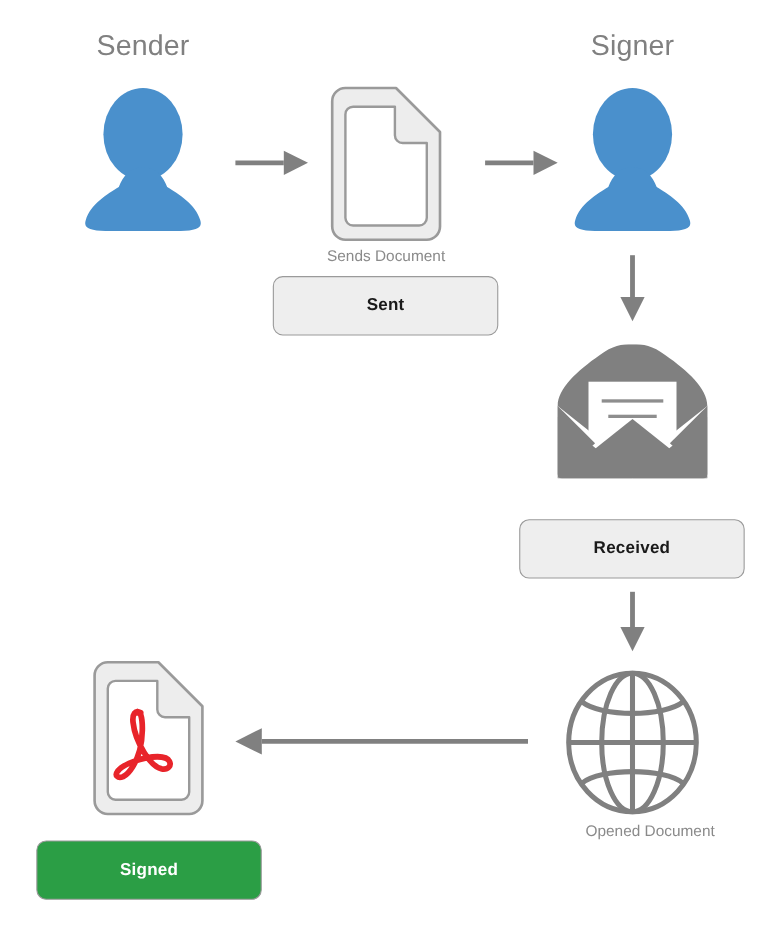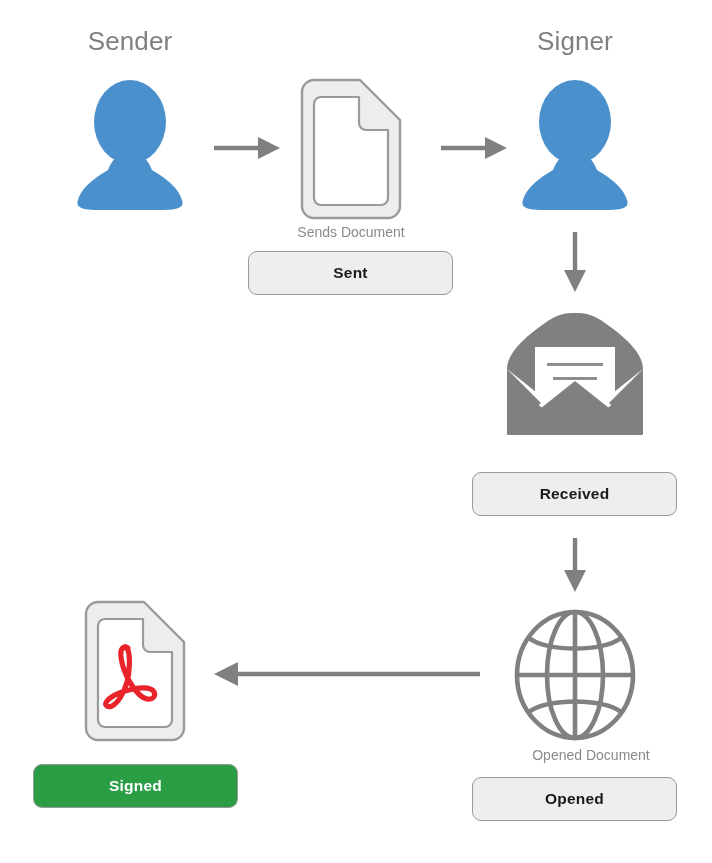--- a/index.html
+++ b/index.html
@@ -41,21 +41,21 @@
     text-align: center;
     font-size: 14px;
     color: #8a8a8a;
     white-space: nowrap;
   }
 
   
   .status-btn {
     position: absolute;
     width: 205px;
-    height: 44px;
+    height: 54px;
     border: 1.6px solid #9a9a9a;
     border-radius: 9px;
     box-sizing: border-box;
     display: flex;
     align-items: center;
     justify-content: center;
     font-size: 15.5px;
     font-weight: bold;
     letter-spacing: 0.2px;
   }
@@ -196,23 +196,20 @@
         <ellipse cx="63" cy="67" rx="28" ry="63"></ellipse>
 
         <path d="M17 30 C 34 44, 92 44, 109 30"></path>
         <path d="M17 104 C 34 90, 92 90, 109 104"></path>
       </g>
     </svg>
   </div>
 
   <div class="caption" style="left:461px; top:747px;">Opened Document</div>
 
-  <div class="status-btn neutral" style="left:472px; top:777px;">
-    <span>Opened</span>
-  </div>
 
   <div class="icon-wrap" style="left:76px; top:600px;">
     <svg width="118" height="142" viewBox="0 0 118 142" aria-hidden="true">
       <path d="M10 14
                a12 12 0 0 1 12 -12
                h46
                l40 40
                v86
                a12 12 0 0 1 -12 12
                h-74

